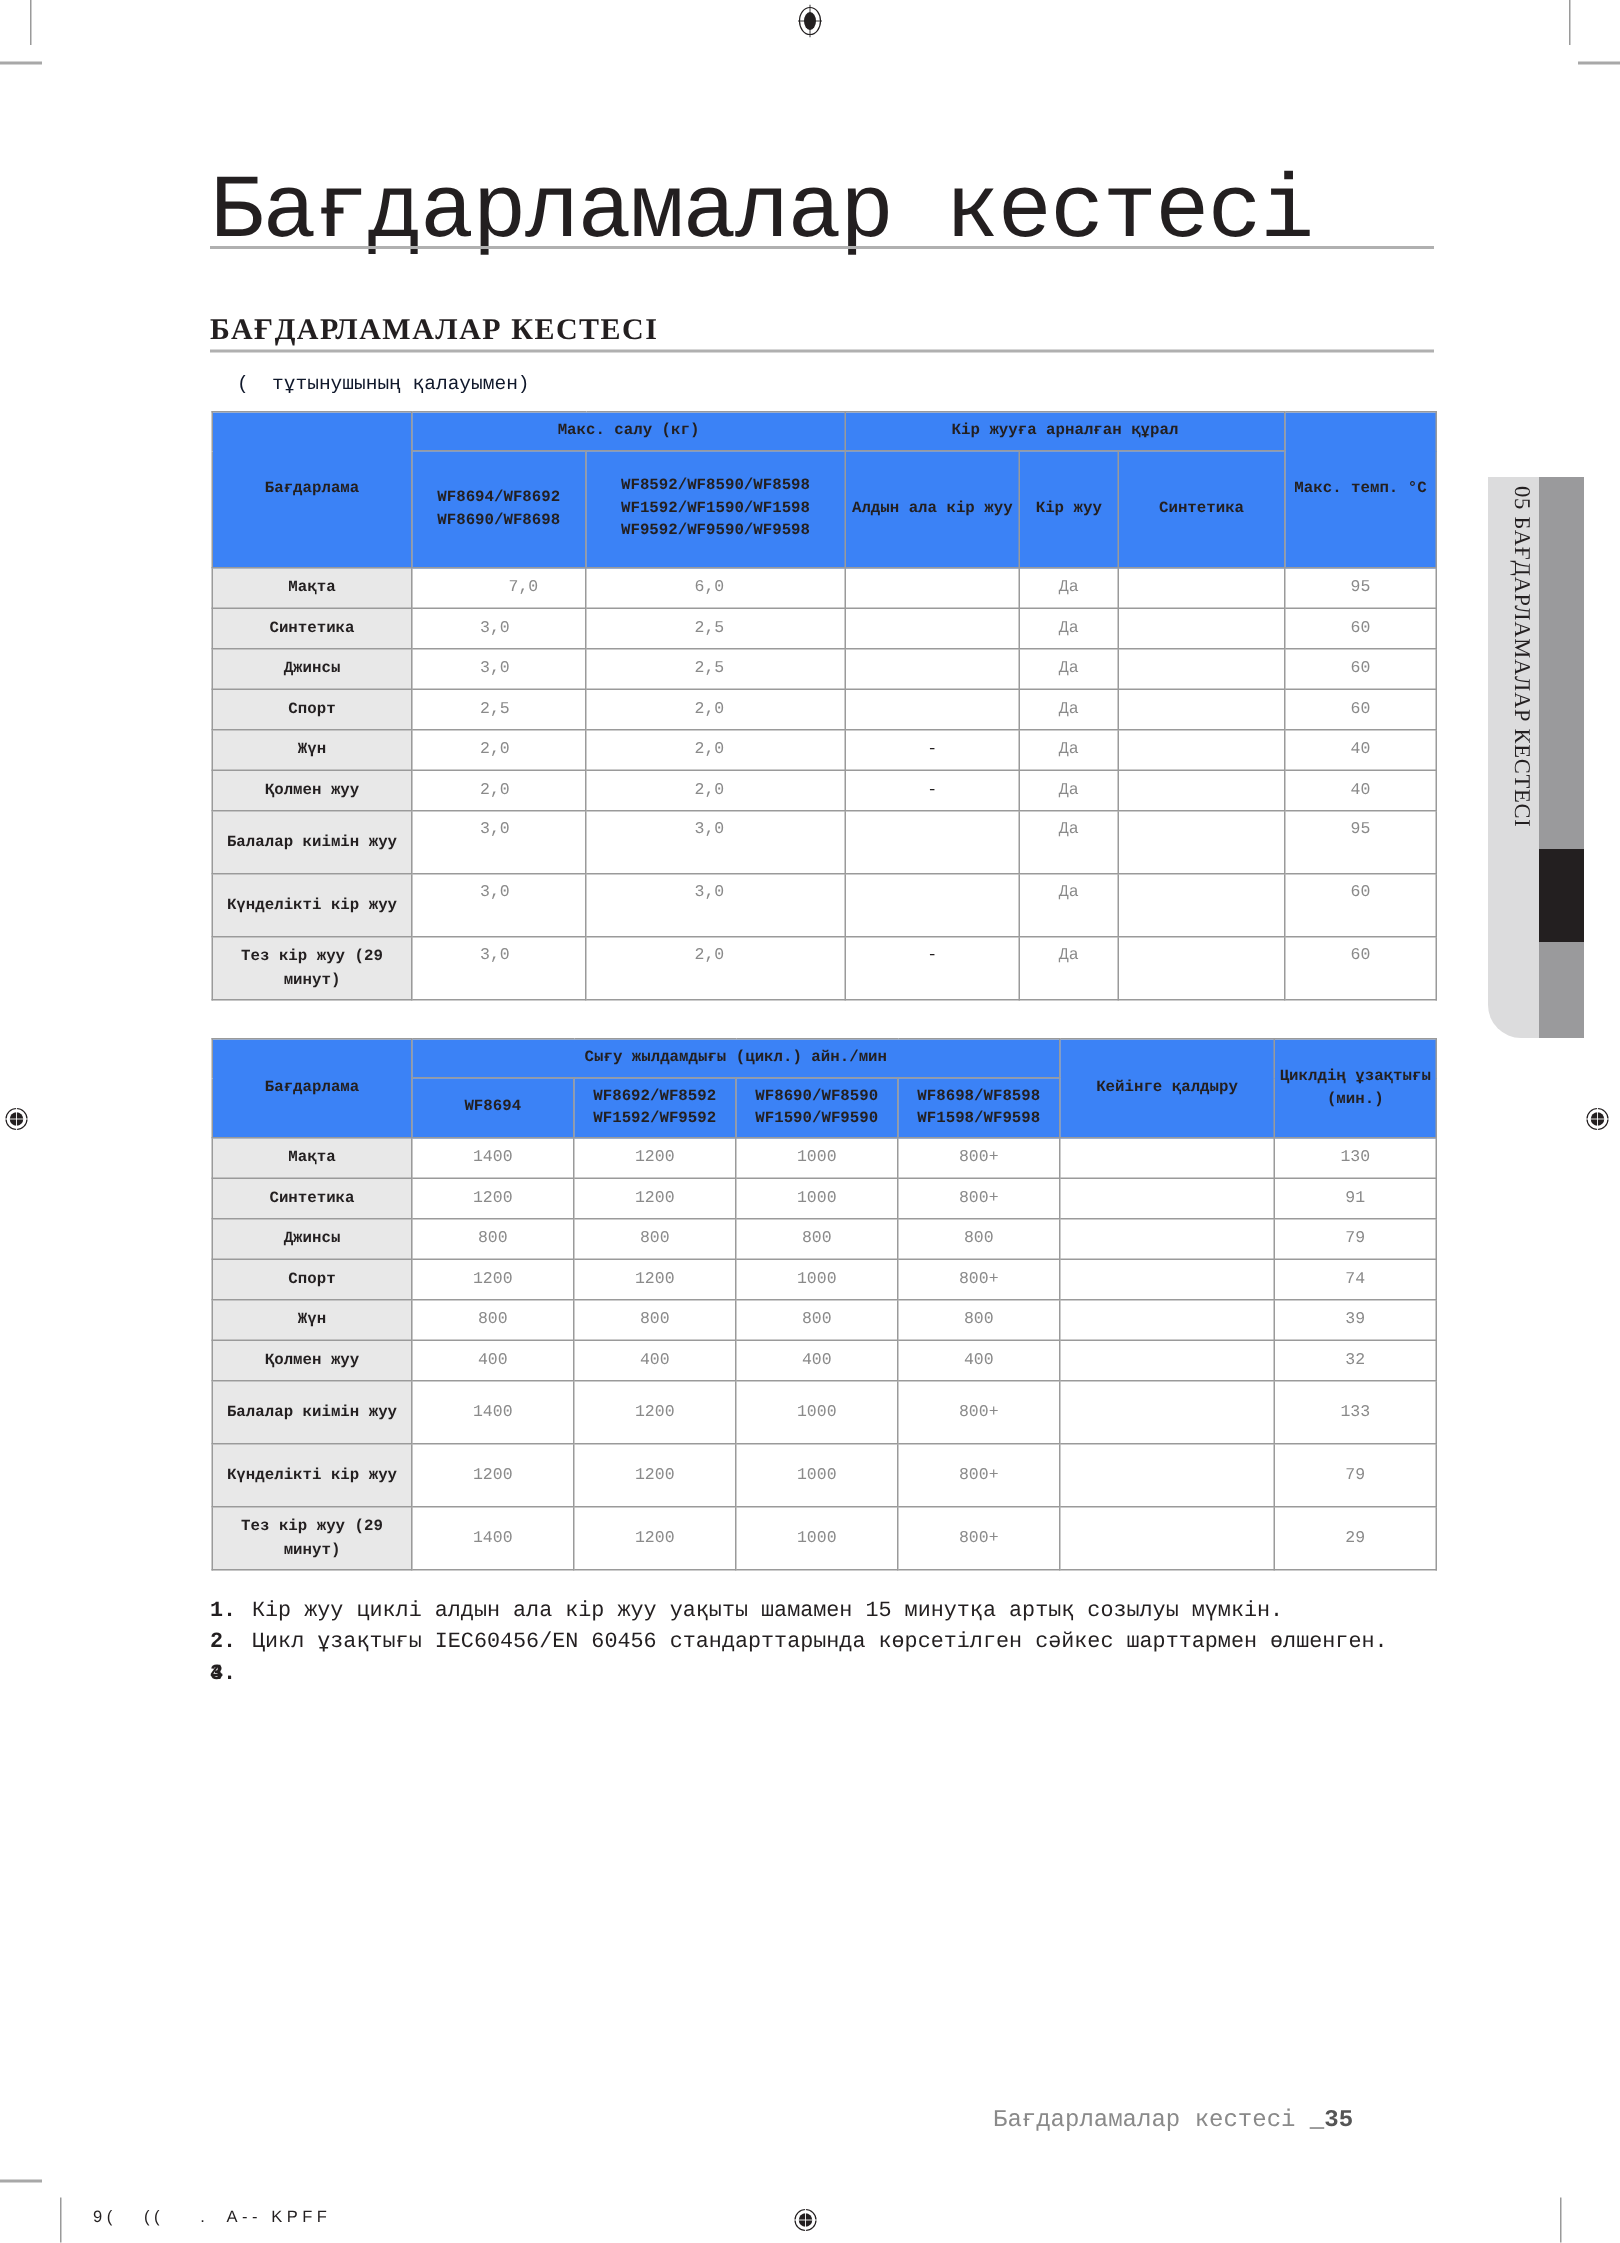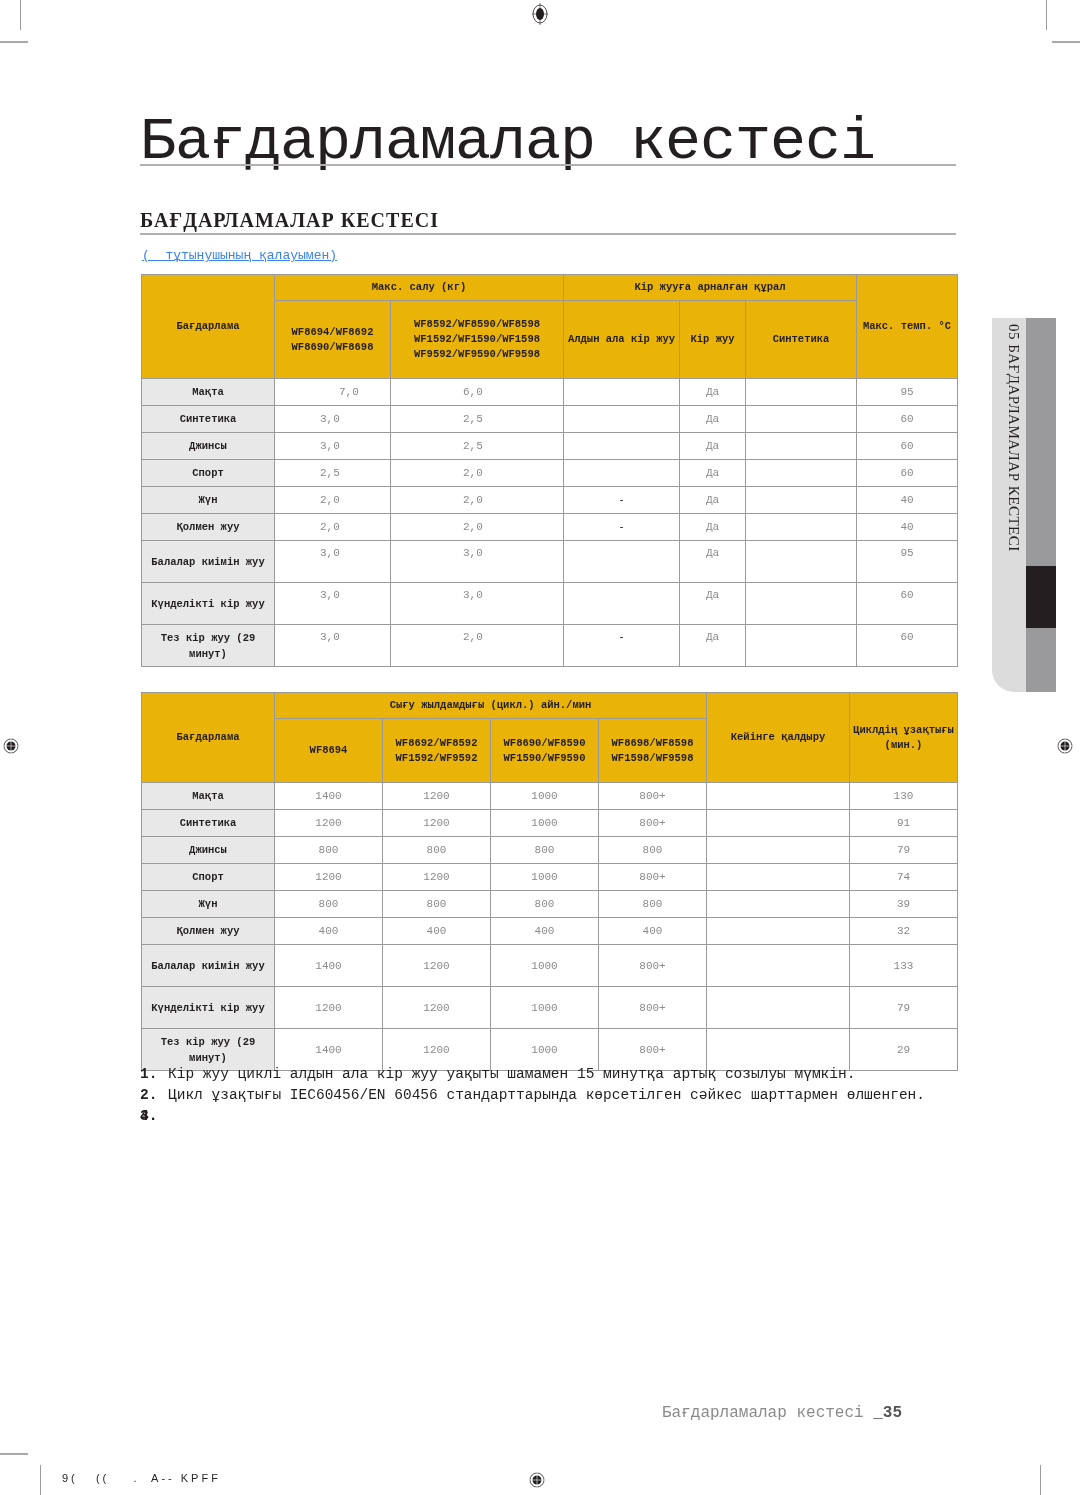--- a/index.html
+++ b/index.html
@@ -8,26 +8,26 @@
   .abs { position:absolute; }
   .crop-v { position:absolute; width:1px; background:#9a9a9a; }
   .crop-h { position:absolute; height:2px; background:#a8a8a8; }
   .regmark { position:absolute; width:18px; height:22px; }
   #page-title { left:140px; top:108px; font-family:"Liberation Mono","DejaVu Sans Mono",monospace;
                 font-size:60px; color:#231f20; letter-spacing:-1px; white-space:nowrap; }
   #title-rule { left:140px; top:164px; width:816px; height:2px; background:#b0b0b0; }
   #section-heading { left:140px; top:209px; font-family:"Liberation Serif","DejaVu Serif",serif;
                 font-weight:bold; font-size:20px; letter-spacing:1px; color:#231f20; }
   #section-rule { left:140px; top:233px; width:816px; height:2px; background:#b0b0b0; }
-  #subtitle { left:142px; top:248px; font-size:13px; color:#3b82f6; white-space:pre;text-decoration:underline; }
+  #subtitle { left:158px; top:248px; font-size:13px; color:#0f172a; white-space:pre; }
 
   table.prog { position:absolute; border-collapse:collapse; table-layout:fixed;
                font-family:"Liberation Mono","DejaVu Sans Mono",monospace; }
   table.prog td { border:1px solid #9a9a9a; text-align:center; vertical-align:middle; padding:0 2px; }
-  table.prog td.hd { background:#eab308; font-weight:bold; font-size:10.5px; color:#231f20; line-height:15px; }
+  table.prog td.hd { background:#3b82f6; font-weight:bold; font-size:10.5px; color:#231f20; line-height:15px; }
   table.prog td.rh { background:#e8e8e8; font-weight:bold; font-size:10.5px; color:#231f20; line-height:16px; }
   table.prog td.v { font-size:11px; color:#8a8a8a; vertical-align:top; padding-top:6px; }
   table.prog td.vm { font-size:11px; color:#8a8a8a; }
   table.prog td.dash { color:#231f20; }
 
   #t1 { left:141px; top:274px; width:816px; }
   #t2 { left:141px; top:692px; width:816px; }
 
   #notes { left:140px; top:1064px; width:800px; font-family:"Liberation Mono","DejaVu Sans Mono",monospace;
            font-size:14.5px; color:#231f20; line-height:21px; }
@@ -210,21 +210,21 @@
       <col style="width:143px">
       <col style="width:108px">
   </colgroup>
   <tbody>
       <tr style="height:26px">
     <td class="hd" rowspan="2">Бағдарлама</td>
     <td class="hd" colspan="4">Сығу жылдамдығы (цикл.) айн./мин</td>
     <td class="hd" rowspan="2">Кейінге қалдыру</td>
     <td class="hd" rowspan="2">Циклдің ұзақтығы (мин.)</td>
   </tr>
-  <tr style="height:64px">
+  <tr style="height:40px">
     <td class="hd">WF8694</td>
     <td class="hd">WF8692/WF8592 WF1592/WF9592</td>
     <td class="hd">WF8690/WF8590 WF1590/WF9590</td>
     <td class="hd">WF8698/WF8598 WF1598/WF9598</td>
   </tr>
   </tbody>
     <tbody id="t2-body">
       <tr style="height: 27px;">
         <td class="rh">Мақта</td>
         <td class="vm">1400</td>

